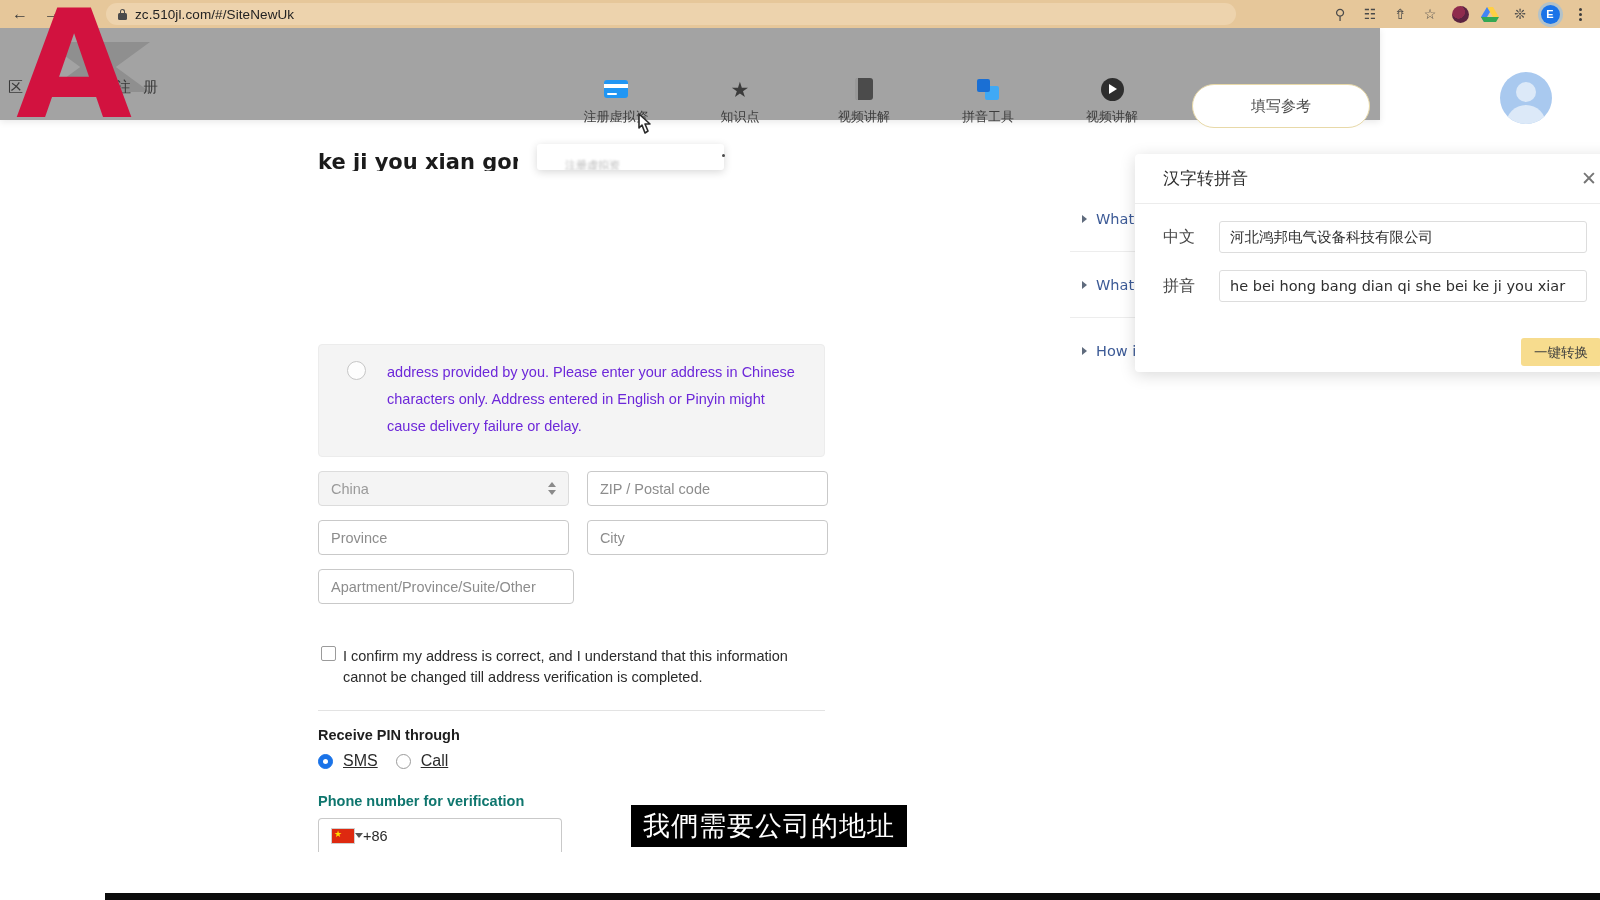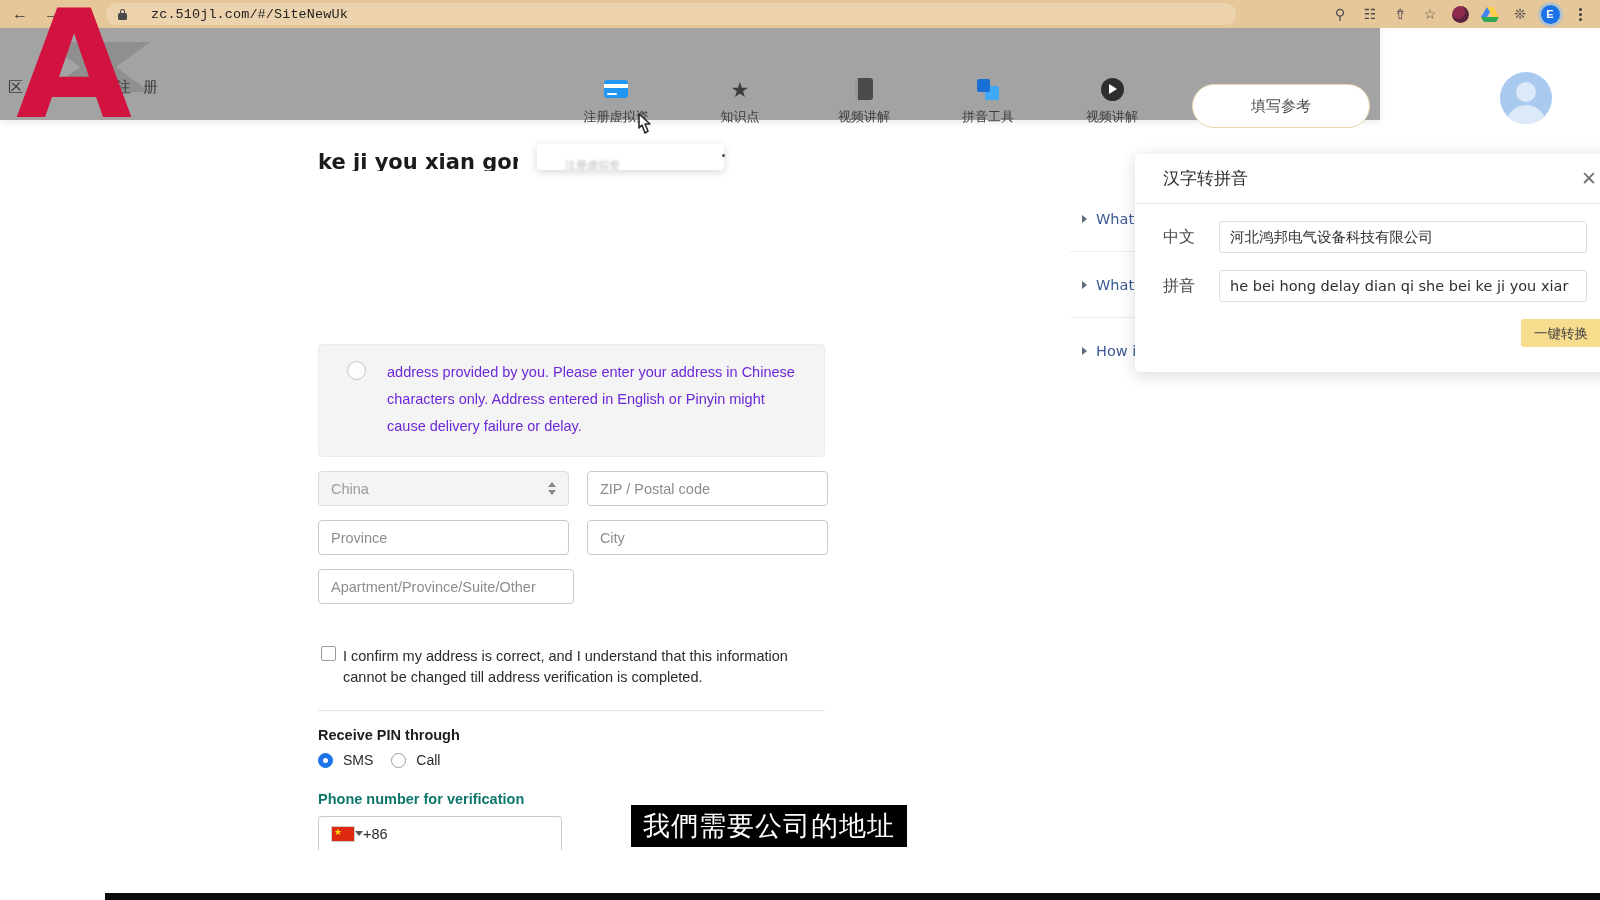--- a/index.html
+++ b/index.html
@@ -19,23 +19,22 @@
   .nav-btns { display: flex; align-items: center; gap: 4px; padding-left: 6px; }
   .nav-btn {
     width: 28px; height: 24px;
     display: flex; align-items: center; justify-content: center;
     color: #3c3c3c; font-size: 16px; line-height: 1;
   }
   .omnibox {
     margin-left: 8px;
     height: 22px; width: 1130px;
     background: #edd3ad; border-radius: 11px;
-    display: flex; align-items: center; gap: 24px;
+    display: flex; align-items: center; gap: 8px;
     padding: 0 12px;
-    font-family: Liberation Mono, monospace;
   }
   .lock-icon { width: 9px; height: 11px; position: relative; flex: 0 0 auto; }
   .lock-icon .body { position: absolute; bottom: 0; left: 0; width: 9px; height: 7px; background: #4a4a4a; border-radius: 1.5px; }
   .lock-icon .shackle { position: absolute; top: 0; left: 2px; width: 5px; height: 5px; border: 1.4px solid #4a4a4a; border-bottom: none; border-radius: 3px 3px 0 0; }
   .url-text { font-size: 13.5px; color: #232323; letter-spacing: .1px; white-space: nowrap; }
   .tb-right { display: flex; align-items: center; gap: 2px; margin-left: auto; padding-right: 6px; }
   .tb-icon { width: 28px; height: 24px; display: flex; align-items: center; justify-content: center; color: #4a4a4a; font-size: 14px; }
   .ext-dot { width: 17px; height: 17px; border-radius: 50%; background: radial-gradient(circle at 38% 36%, #8e2b4d 0 42%, #5b2340 44% 100%); }
   .profile-e {
     width: 19px; height: 19px; border-radius: 50%;
@@ -157,21 +156,21 @@
   .pp-title { font-size: 17px; color: #2e2e2e; font-family: "DejaVu Sans", sans-serif; }
   .pp-close { margin-left: auto; font-size: 19px; color: #757575; line-height: 1; }
   .pp-row { display: flex; align-items: center; padding: 0 28px; margin-top: 17px; }
   .pp-label { width: 56px; font-size: 16px; color: #4a4a4a; font-family: "DejaVu Sans", sans-serif; }
   .pp-input {
     flex: 1; height: 32px; border: 1px solid #dddddd; border-radius: 3px;
     display: flex; align-items: center; padding: 0 10px;
     font-size: 14.5px; color: #2f2f2f; overflow: hidden; white-space: nowrap;
     font-family: "DejaVu Sans", sans-serif;
   }
-  .pp-footer { position: absolute; right: 14px; bottom: 29px; text-align: center; }
+  .pp-footer { position: absolute; right: 14px; bottom: 10px; text-align: center; }
   .pp-convert {
     background: #f7dc8e; color: #3e3e3e; font-size: 13.5px;
     padding: 6px 13px; border-radius: 3px; font-family: "DejaVu Sans", sans-serif;
   }
 
   
   .form-area { position: absolute; left: 318px; top: 316px; width: 510px; }
 
   .notice {
     position: relative; width: 507px; min-height: 88px;
@@ -205,21 +204,21 @@
   }
   .confirm-text { margin-top: 17px; font-size: 14.5px; line-height: 21px; color: #2b2b2b; }
 
   .divider { margin-top: 22px; width: 507px; height: 1px; background: #e3e3e3; }
 
   .pin-label { margin-top: 16px; font-size: 14.5px; font-weight: bold; color: #1e1e1e; }
   .radio-row { margin-top: 9px; display: flex; align-items: center; gap: 10px; }
   .radio { width: 15px; height: 15px; border-radius: 50%; border: 1.4px solid #9b9b9b; background: #ffffff; position: relative; }
   .radio.on { border-color: #1a73e8; background: #1a73e8; }
   .radio.on::after { content: ""; position: absolute; left: 4px; top: 4px; width: 5px; height: 5px; border-radius: 50%; background: #ffffff; }
-  .radio-lbl { font-size: 14px; color: #2b2b2b; margin-right: 8px; }
+  .radio-lbl { font-size: 16px; color: #2b2b2b; margin-right: 8px; text-decoration: underline; }
 
   .phone-label { margin-top: 23px; font-size: 14.5px; font-weight: bold; color: #0f766e; }
   .phone-field {
     margin-top: 9px; width: 244px; height: 34px;
     border: 1px solid #c9c9c9; border-radius: 4px 4px 0 0; border-bottom: none;
     display: flex; align-items: center; padding: 0 12px;
   }
   .flag { width: 24px; height: 16px; background: #de2910; position: relative; border: 1px solid #d0d0d0; }
   .flag::after { content: "★"; position: absolute; left: 2px; top: -3px; font-size: 9px; color: #ffde00; line-height: 16px; }
   .flag-caret { width: 0; height: 0; border-left: 4px solid transparent; border-right: 4px solid transparent; border-top: 5px solid #555; }
@@ -368,21 +367,21 @@
     <div class="pp-header">
       <span class="pp-title">汉字转拼音</span>
       <span class="pp-close">✕</span>
     </div>
     <div class="pp-row">
       <span class="pp-label">中文</span>
       <span class="pp-input">河北鸿邦电气设备科技有限公司</span>
     </div>
     <div class="pp-row">
       <span class="pp-label">拼音</span>
-      <span class="pp-input">he bei hong delay dian qi she bei ke ji you xiar</span>
+      <span class="pp-input">he bei hong bang dian qi she bei ke ji you xiar</span>
     </div>
     <div class="pp-footer">
       <span class="pp-convert">一键转换</span>
     </div>
   </section>
 
   <section class="form-area">
 
     <div class="notice">
       <span class="notice-radio"></span>

